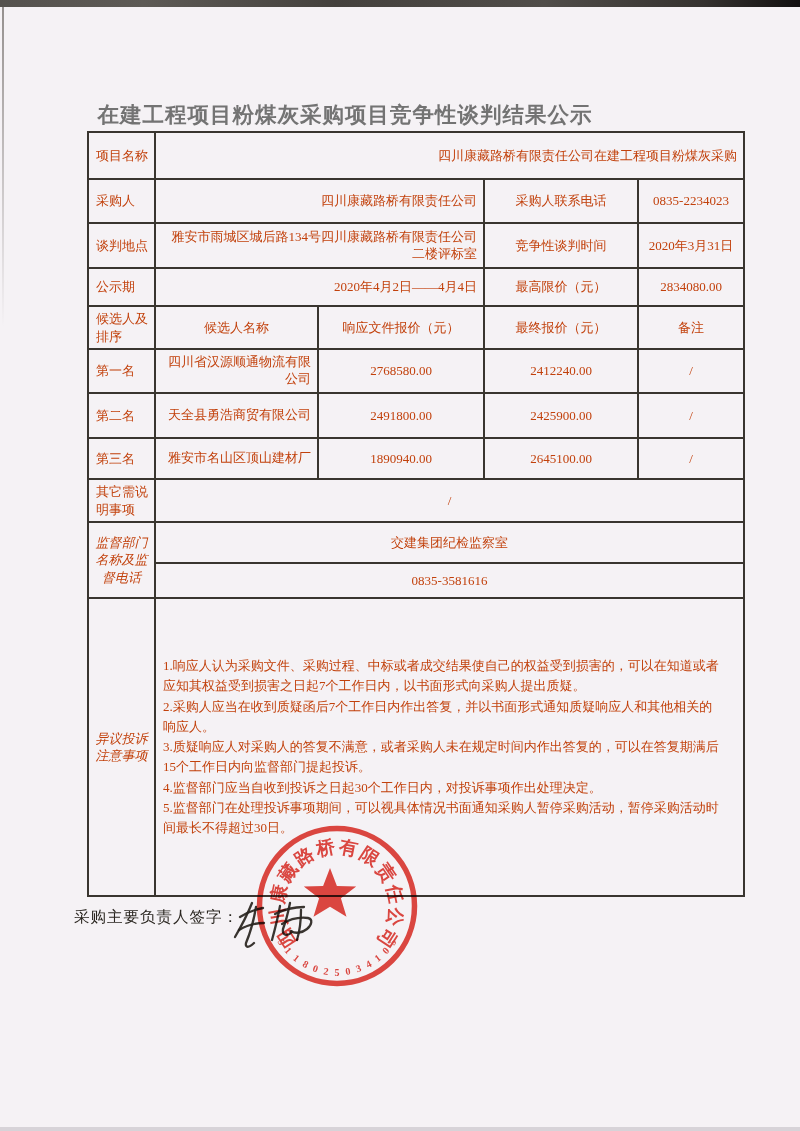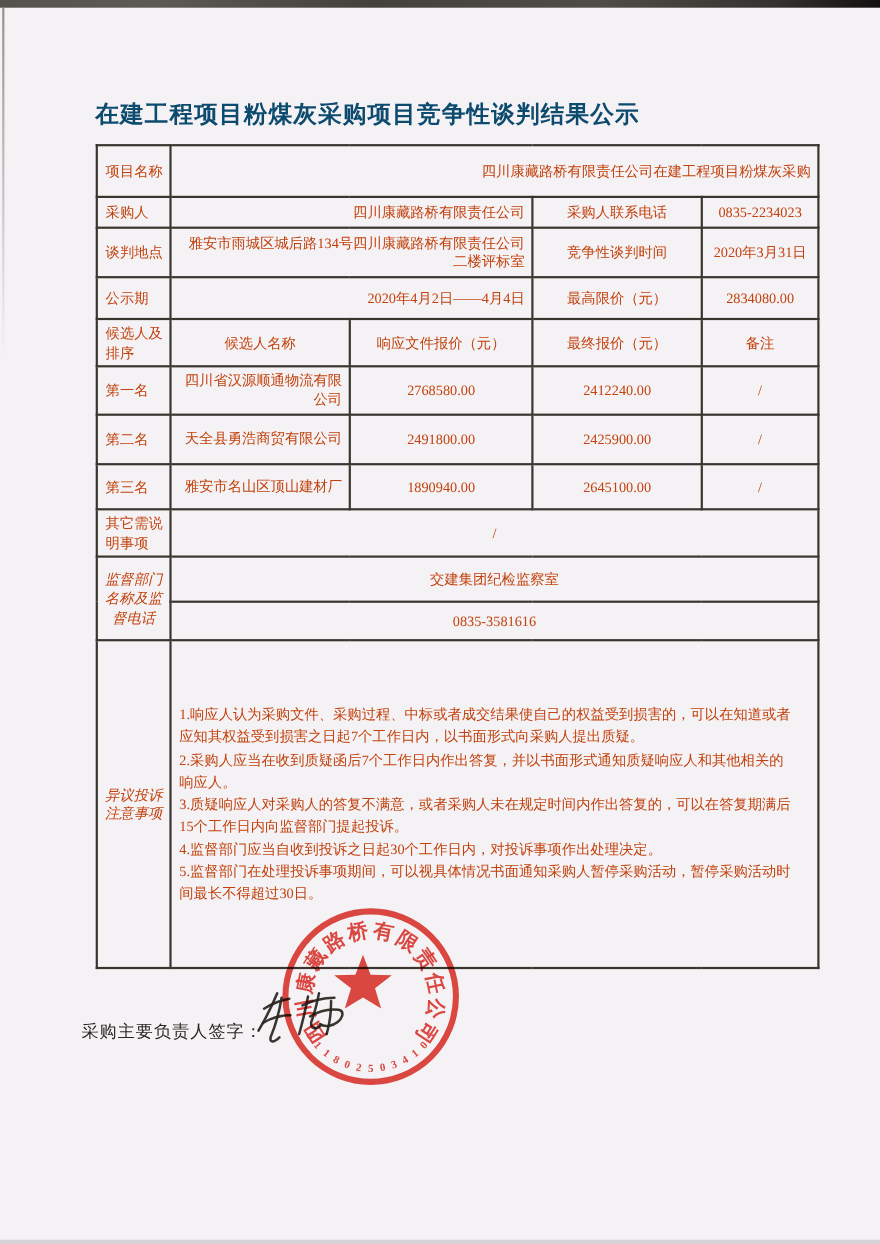--- a/index.html
+++ b/index.html
@@ -18,24 +18,24 @@
   }
   .scan-edge-left{
     position:absolute;left:2px;top:7px;width:2px;height:320px;
     background:linear-gradient(180deg,rgba(70,64,58,.55),rgba(70,64,58,0));
   }
   .scan-edge-bottom{
     position:absolute;left:0;bottom:0;width:800px;height:4px;
     background:rgba(110,102,112,.22);
   }
   .doc-title{
-    position:absolute;left:0;top:85px;width:660px;margin:4px;
+    position:absolute;left:0;top:85px;width:660px;margin:15px;
     text-align:center;
     font-family:"Liberation Sans","DejaVu Sans",sans-serif;
-    font-size:21.5px;font-weight:bold;letter-spacing:1px;color:#0c4a6e;
+    font-size:21.5px;font-weight:bold;letter-spacing:1px;color:#737373;
   }
   table.doc-table{
     position:absolute;left:87px;top:131px;width:656px;
     border-collapse:collapse;table-layout:fixed;
     font-size:13px;color:#c2410c;
   }
   .doc-table td{
     border:2px solid #39352f;
     padding:3px 6px;
     vertical-align:middle;
@@ -43,21 +43,21 @@
     overflow:hidden;
   }
   td.lbl{text-align:left;padding-left:7px;padding-right:4px;}
   td.lbl-c{text-align:center;padding-left:3px;padding-right:3px;font-style:italic;}
   td.val-l{text-align:right;}
   td.val-c{text-align:center;}
   td.notice-cell{padding:10px 20px 10px 7px;}
   .notice-item{line-height:1.56;text-align:left;}
   .sig-label{
     position:absolute;left:74px;top:907px;
-    font-size:15.5px;letter-spacing:1px;color:#2a2620;margin-top:21px;
+    font-size:15.5px;letter-spacing:1px;color:#2a2620;
   }
   .signature-svg{position:absolute;left:230px;top:893px;}
   .signature-svg path{stroke:#28241e;stroke-width:2.3;fill:none;stroke-linecap:round;stroke-linejoin:round;opacity:.92;}
   .stamp-svg{
     position:absolute;left:237px;top:806px;
     mix-blend-mode:multiply;opacity:.88;
   }
   .stamp-svg .ring{fill:none;stroke-width:5.5;}
   .stamp-svg text{font-family:"Liberation Serif","DejaVu Serif",serif;font-weight:bold;}
 </style>
@@ -78,21 +78,21 @@
         <col style="width:163px">
         <col style="width:166px">
         <col style="width:154px">
         <col style="width:106px">
     </colgroup>
     <tbody>
       <tr style="height:47px">
         <td class="lbl">项目名称</td>
         <td class="val-l" colspan="4">四川康藏路桥有限责任公司在建工程项目粉煤灰采购</td>
       </tr>
-      <tr style="height:28px">
+      <tr style="height:44px">
         <td class="lbl">采购人</td>
         <td class="val-l" colspan="2">四川康藏路桥有限责任公司</td>
         <td class="val-c">采购人联系电话</td>
         <td class="val-c">0835-2234023</td>
       </tr>
       <tr style="height:45px">
         <td class="lbl">谈判地点</td>
         <td class="val-l" colspan="2" style="line-height:1.3">雅安市雨城区城后路134号四川康藏路桥有限责任公司二楼评标室</td>
         <td class="val-c">竞争性谈判时间</td>
         <td class="val-c">2020年3月31日</td>

